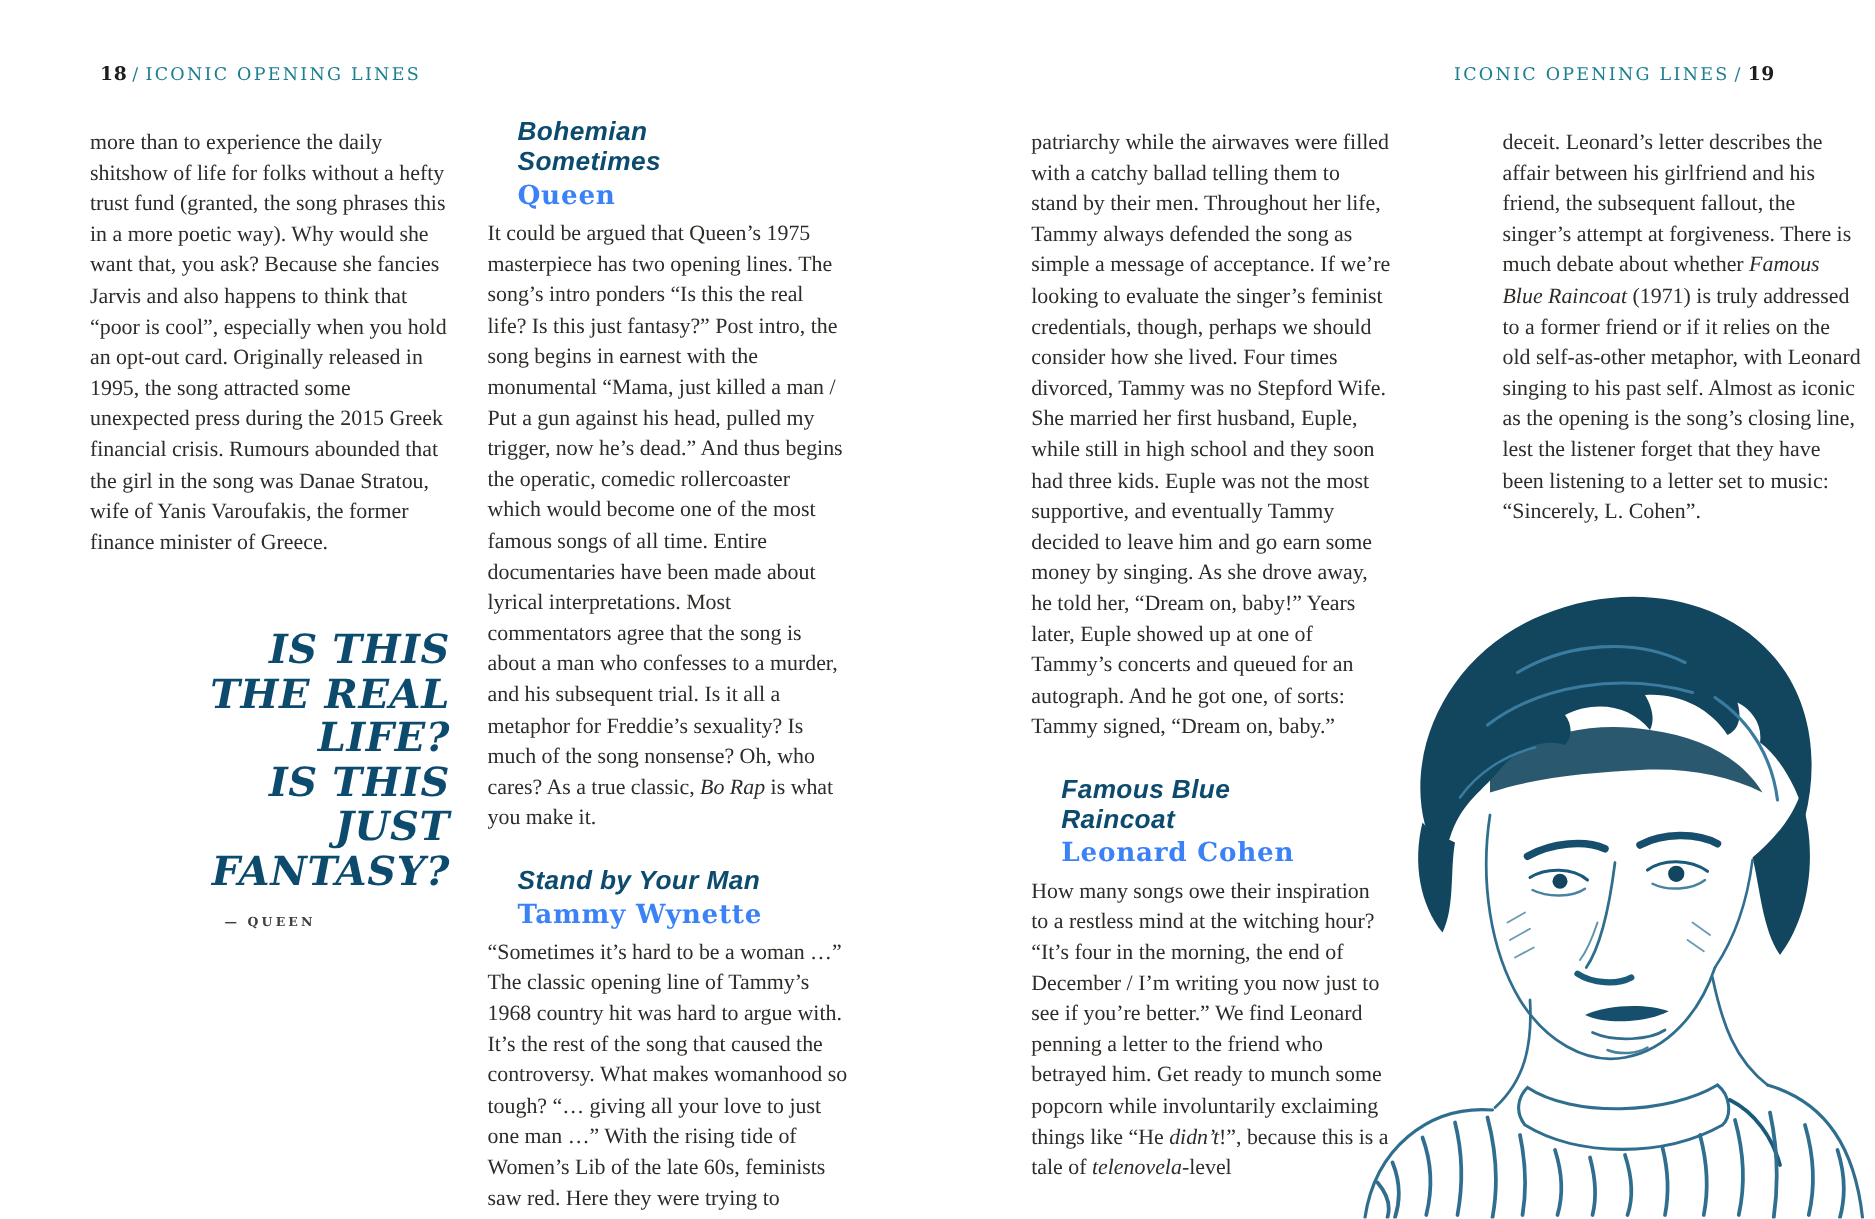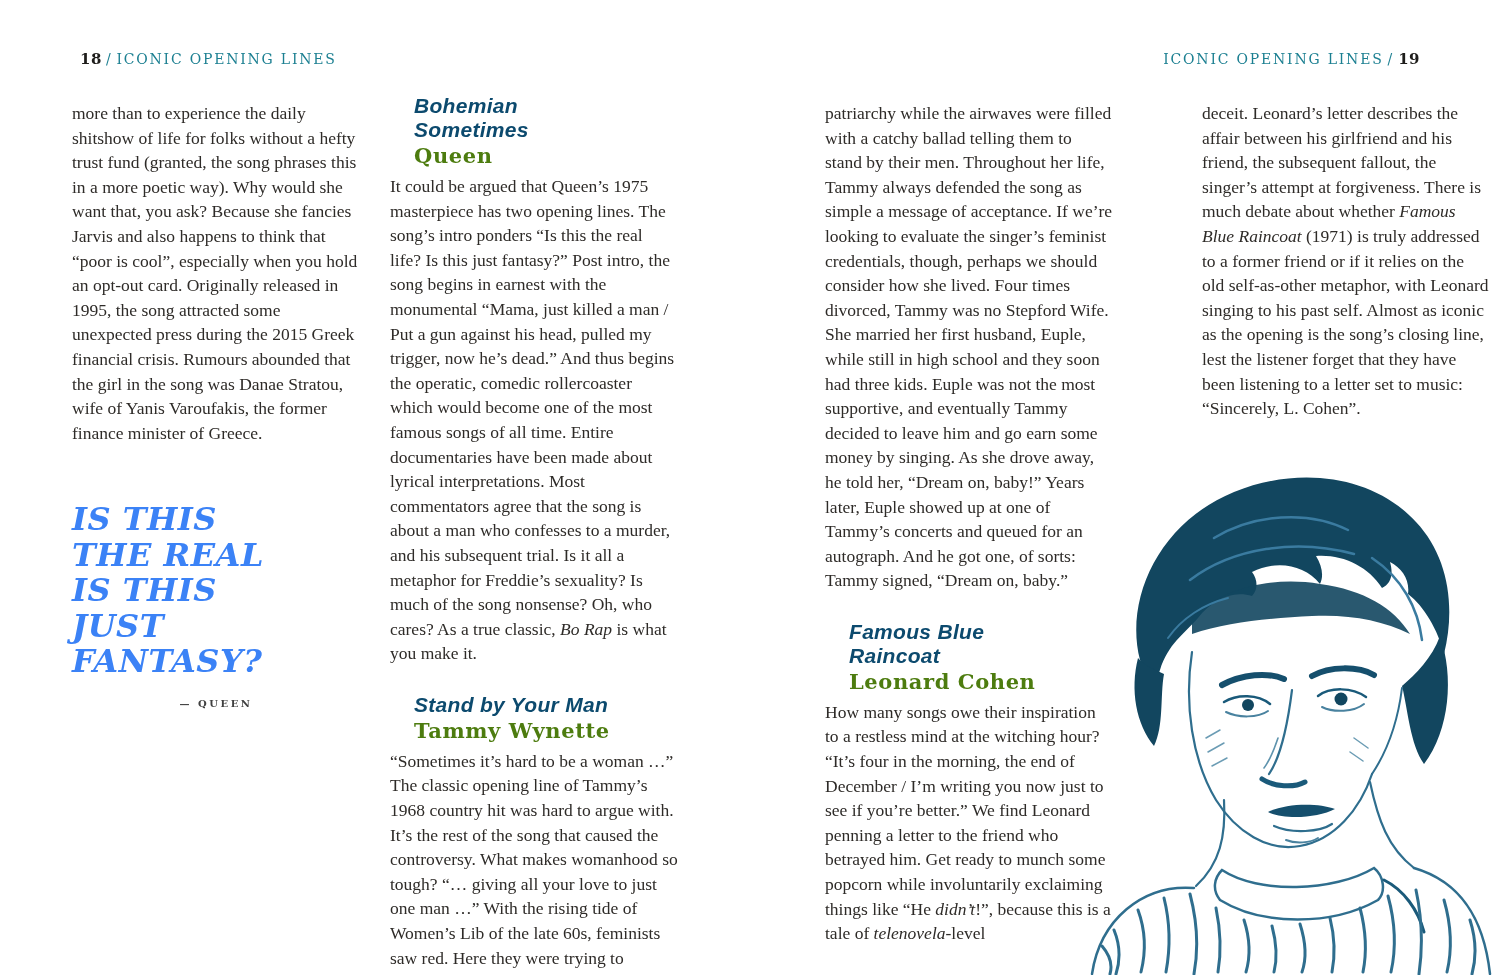--- a/index.html
+++ b/index.html
@@ -32,28 +32,28 @@
   
   .article { margin:0; }
   .article + .article, .article.gap-top { margin-top:27px; }
   .article-heads { padding-left:24px; }
   .song-title {
     font-family:Liberation Sans, sans-serif; font-weight:bold; font-style:italic;
     font-size:21px; line-height:24px; color:#0c4a6e; letter-spacing:0.3px;
   }
   .artist {
     font-family:"DejaVu Serif", serif; font-weight:bold;
-    font-size:21px; line-height:27px; color:#4d7c0f; letter-spacing:0.6px;
+    font-size:21px; line-height:27px; color:#3b82f6; letter-spacing:0.6px;
     margin-bottom:5px;
   }
   
   .pull-quote {
-    margin-top:57px; text-align:left;
+    margin-top:57px; text-align:right;
     font-family:"DejaVu Serif", serif; font-style:italic; font-weight:bold;
-    font-size:32px; line-height:35.5px; color:#3b82f6; letter-spacing:0.5px;
+    font-size:32px; line-height:35.5px; color:#0c4a6e; letter-spacing:0.5px;
   }
   .pull-quote-attr {
     margin-top:12px; text-align:center;
     font-family:"DejaVu Serif", serif; font-style:normal; font-weight:bold;
     font-size:10px; letter-spacing:2.5px; color:#404040;
   }
   
   .illustration {
     position:absolute; left:1072px; top:438px; width:428px; height:537px;
   }
@@ -69,20 +69,21 @@
 
   <div class="runhead runhead-right">
     <span>ICONIC OPENING LINES</span><span class="sep">/</span><span class="pagenum">19</span>
   </div>
 
   <div class="col col-1">
     <p class="body">more than to experience the daily shitshow of life for folks without a hefty trust fund (granted, the song phrases this in a more poetic way). Why would she want that, you ask? Because she fancies Jarvis and also happens to think that “poor is cool”, especially when you hold an opt-out card. Originally released in 1995, the song attracted some unexpected press during the 2015 Greek financial crisis. Rumours abounded that the girl in the song was Danae Stratou, wife of Yanis Varoufakis, the former finance minister of Greece.</p>
     <div class="pull-quote">
       <div>IS THIS</div>
       <div>THE REAL</div>
+      <div>LIFE?</div>
       <div>IS THIS</div>
       <div>JUST</div>
       <div>FANTASY?</div>
     </div>
     <div class="pull-quote-attr">— QUEEN</div>
   </div>
 
   <div class="col col-2">
     <div class="article">
       <div class="article-heads">

